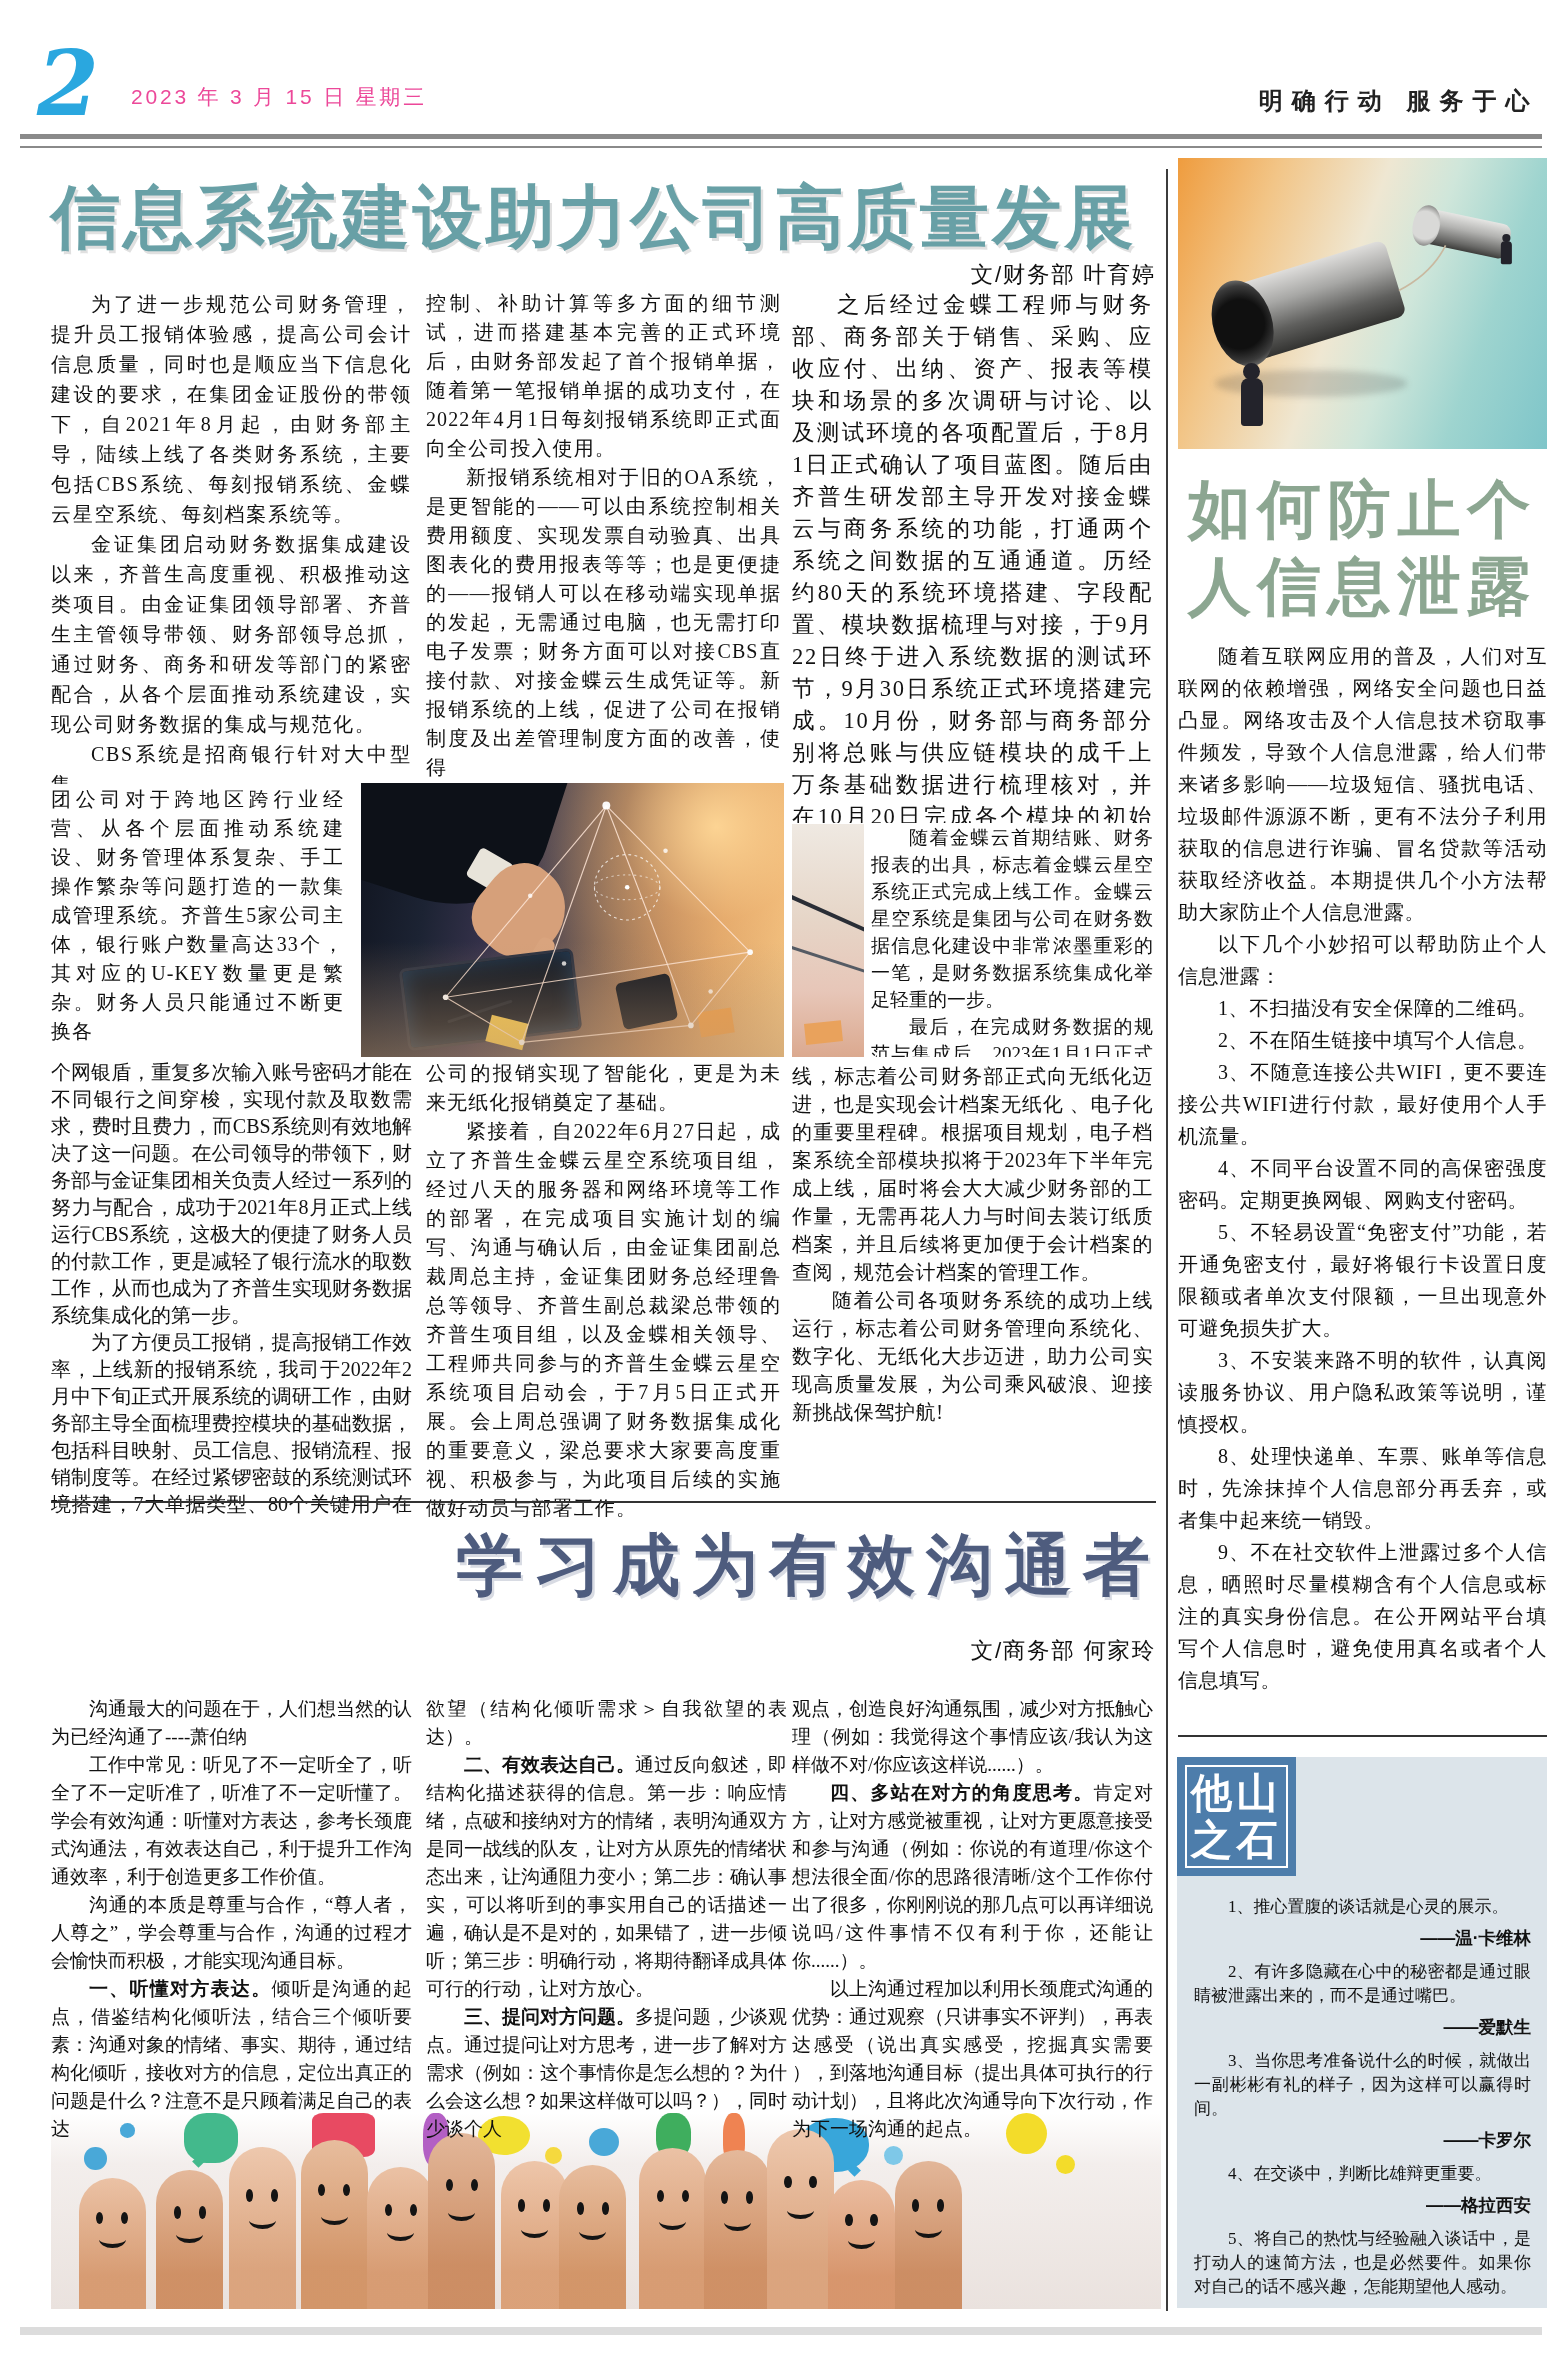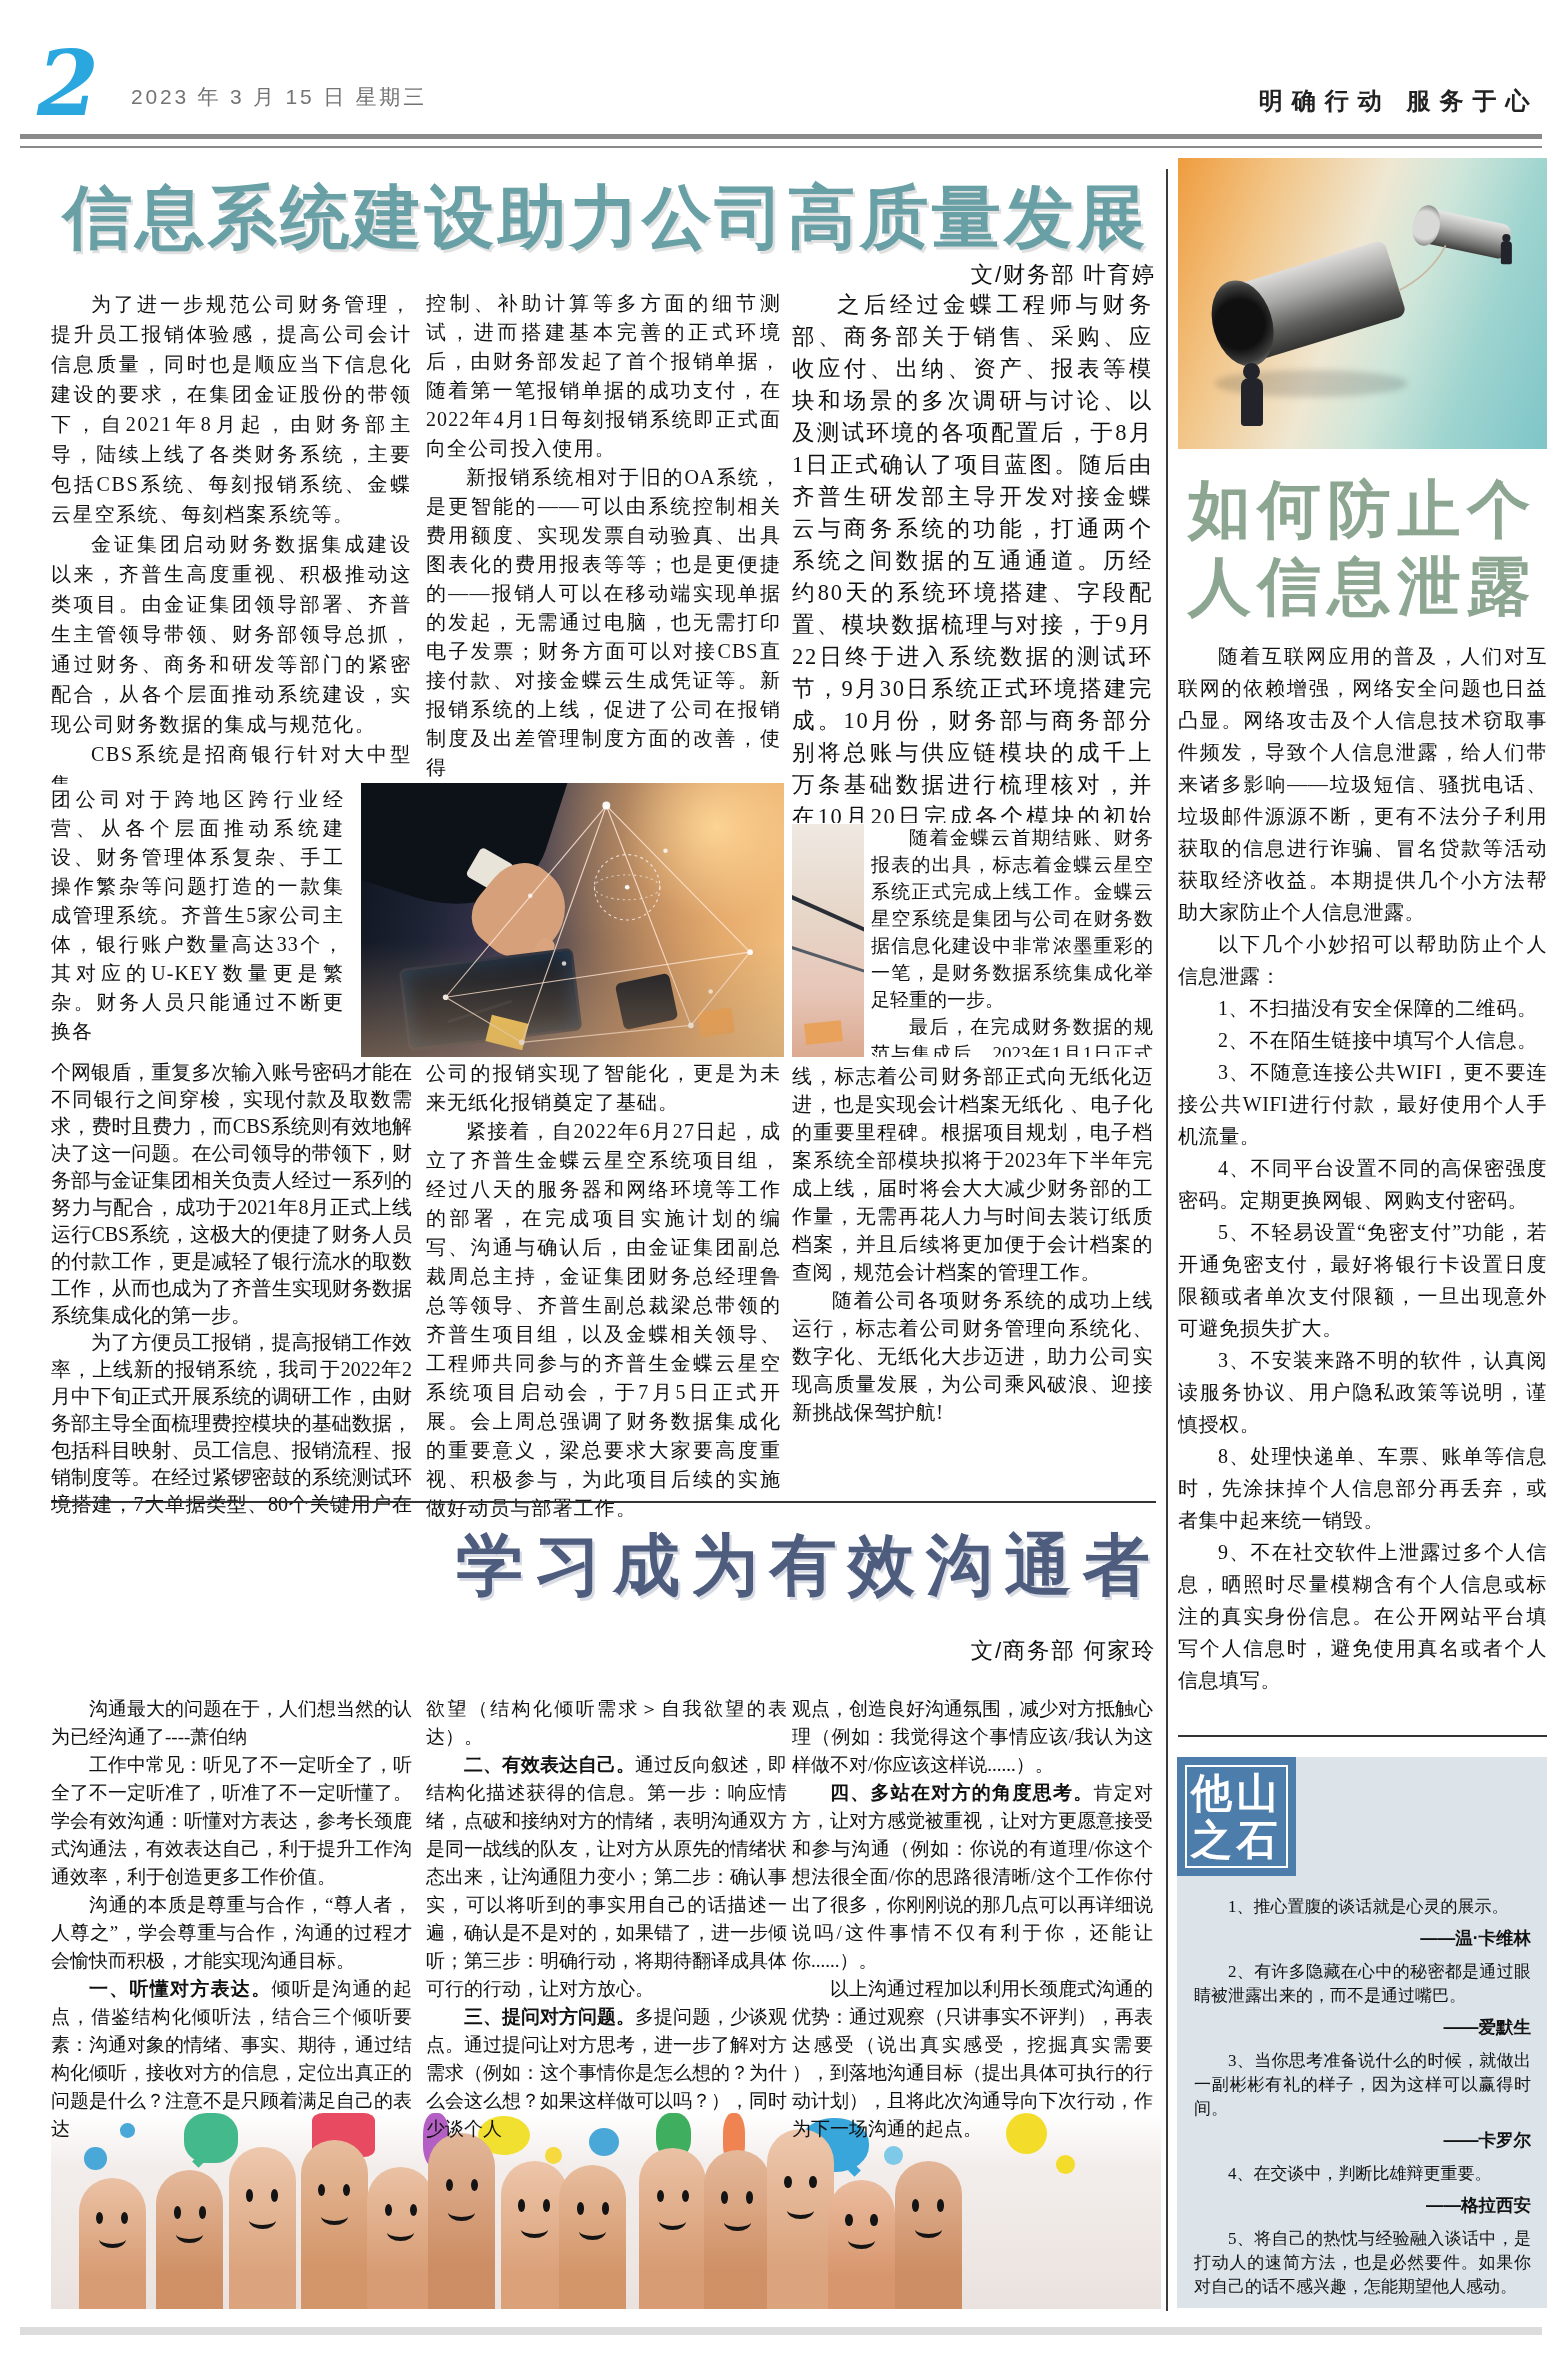--- a/index.html
+++ b/index.html
@@ -3,21 +3,21 @@
 <meta charset="utf-8">
 <style>
   html,body{margin:0;padding:0;background:#ffffff;}
   .page{position:relative;width:1561px;height:2366px;background:#fff;overflow:hidden;
         font-family:"Liberation Serif","DejaVu Serif",serif;color:#111;}
   .abs{position:absolute;}
 
   
   .pageno{font-family:"DejaVu Serif",serif;font-style:italic;font-weight:700;
           font-size:89px;color:var(--page_number_blue,#2aa7df);line-height:1;}
-  .hdate{font-family:"Liberation Sans",sans-serif;font-size:21px;letter-spacing:2.8px;color:#737373;}
+  .hdate{font-family:"Liberation Sans",sans-serif;font-size:21px;letter-spacing:2.8px;color:#ec4899;}
   .masthead{font-family:"Liberation Sans",sans-serif;font-weight:900;font-size:83px;
             color:var(--masthead_red,#e60012);letter-spacing:8px;line-height:1;
             text-shadow:1.7px 2.3px 0 rgba(160,0,0,.25);}
   .slogan{font-family:"Liberation Sans",sans-serif;font-size:24px;font-weight:700;
           letter-spacing:9px;color:#222;}
   .rule{background:#8a8a8a;}
 
   
   .main-title{font-family:"Liberation Sans",sans-serif;font-weight:900;font-size:69px;
               color:var(--main_title_teal,#68a0a6);letter-spacing:3.4px;white-space:nowrap;
@@ -124,21 +124,21 @@
   <div class="abs" style="left:37px;top:39px;">
     <span class="pageno">2</span>
   </div>
   <div class="abs hdate" style="left:131px;top:83px;">2023 年 3 月 15 日  星期三</div>
   <div class="abs slogan" style="right:22.5px;top:85px;">明确行动  服务于心</div>
   <div class="abs rule" style="left:20px;top:134px;width:1522px;height:5px;"></div>
   <div class="abs rule" style="left:20px;top:146px;width:1522px;height:2.3px;"></div>
 
   <div class="abs vline" style="left:1166px;top:169px;width:1.7px;height:2142px;"></div>
 
-  <div class="abs main-title" style="left:51px;width:1110px;top:172px;text-align:center;">信息系统建设助力公司高质量发展</div>
+  <div class="abs main-title" style="left:51px;width:1110px;top:172px;text-align:left;">信息系统建设助力公司高质量发展</div>
   <div class="abs byline" style="left:51px;width:1105px;top:259px;text-align:right;">文/财务部  叶育婷</div>
 
   <div class="colblock t-c1top" style="left:51px;top:289px;width:361px;height:495px;">
       <p class="para">为了进一步规范公司财务管理，提升员工报销体验感，提高公司会计信息质量，同时也是顺应当下信息化建设的要求，在集团金证股份的带领下，自2021年8月起，由财务部主导，陆续上线了各类财务系统，主要包括CBS系统、每刻报销系统、金蝶云星空系统、每刻档案系统等。</p>
       <p class="para">金证集团启动财务数据集成建设以来，齐普生高度重视、积极推动这类项目。由金证集团领导部署、齐普生主管领导带领、财务部领导总抓，通过财务、商务和研发等部门的紧密配合，从各个层面推动系统建设，实现公司财务数据的集成与规范化。</p>
       <p class="para">CBS系统是招商银行针对大中型集</p>
     </div>
   <div class="colblock t-c1mid" style="left:51px;top:785px;width:293px;height:272px;">
       <p class="para noind">团公司对于跨地区跨行业经营、从各个层面推动系统建设、财务管理体系复杂、手工操作繁杂等问题打造的一款集成管理系统。齐普生5家公司主体，银行账户数量高达33个，其对应的U-KEY数量更是繁杂。财务人员只能通过不断更换各</p>
     </div>

